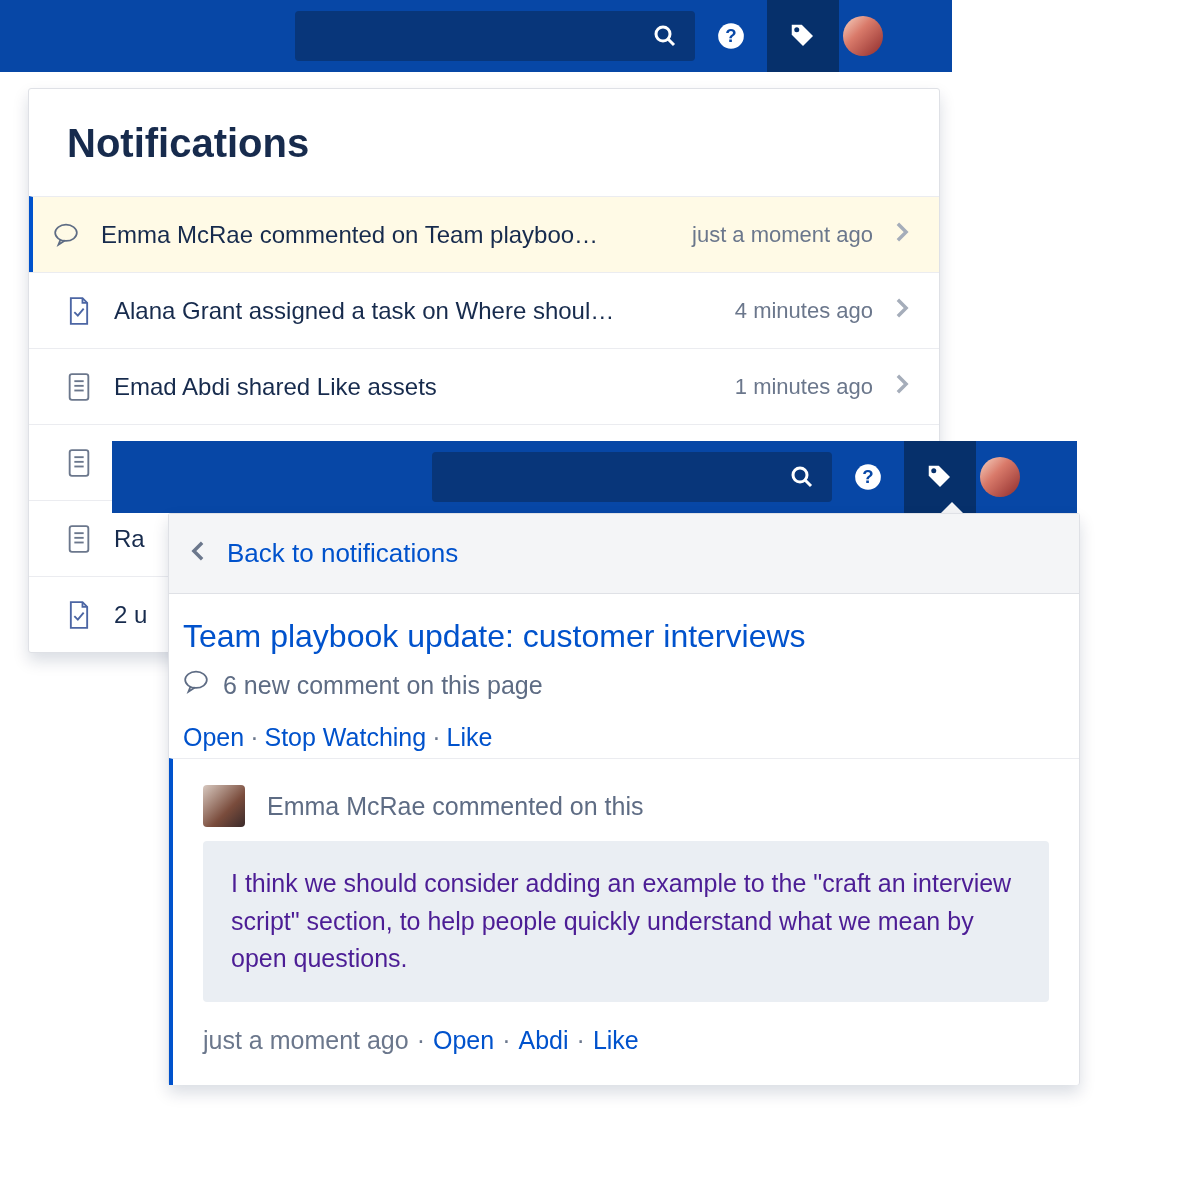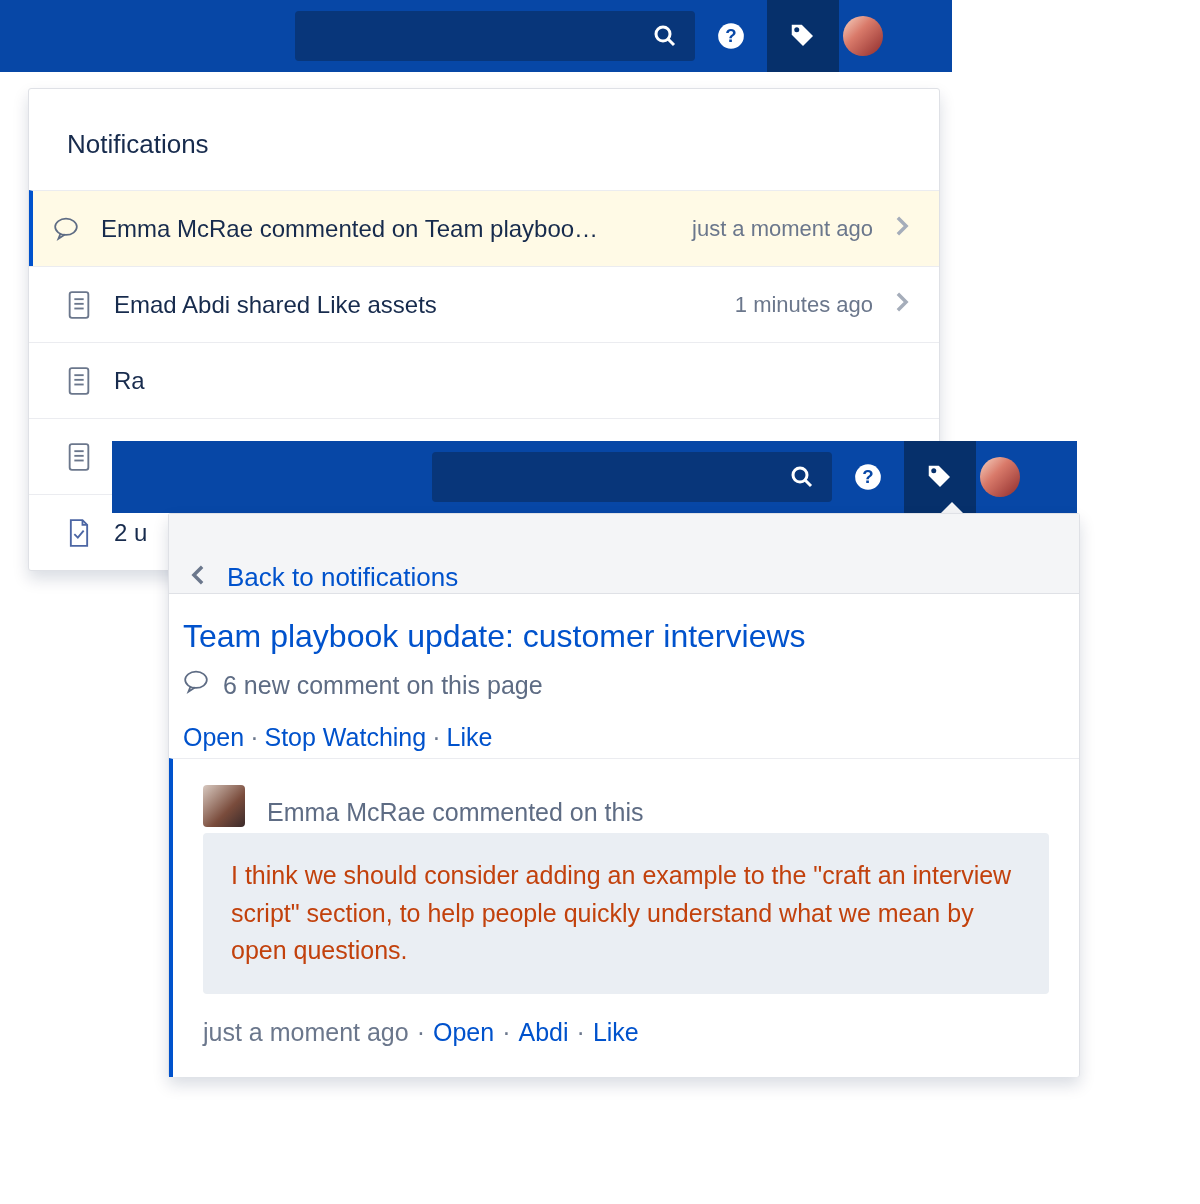--- a/index.html
+++ b/index.html
@@ -10,41 +10,41 @@
   .topbar2{top:441px;left:112px;width:965px}
   .search{background:#08367a;height:50px;border-radius:4px;display:flex;align-items:center;justify-content:flex-end;padding:0 18px}
   .search1{width:400px;margin-left:295px}
   .search2{width:400px;margin-left:320px}
   .hbtn{width:72px;height:72px;display:flex;align-items:center;justify-content:center;color:#fff}
   .hbtn.active{background:#06306b}
   .avatar{width:40px;height:40px;border-radius:50%;background:linear-gradient(135deg,#f7d5c4 0%,#d97a6a 40%,#8e2b2b 100%);margin-left:4px}
   .icon svg{display:block}
   .panel{position:absolute;background:#fff;border:1px solid #dfe1e6;box-shadow:0 8px 16px rgba(9,30,66,.15);border-radius:3px}
   .panel1{top:88px;left:28px;width:912px}
-  .panel1 h1{font-size:26px;font-weight:400;color:#172b4d;margin:40px 0 30px 38px}
+  .panel1 h1{font-size:40px;font-weight:700;color:#172b4d;margin:32px 0 30px 38px}
   .nrow{display:flex;align-items:center;height:76px;border-top:1px solid #ebecf0;padding:0 30px 0 35px;font-size:24px}
   .nrow.hi{background:#fffae6;border-left:4px solid #0052cc;padding-left:18px}
   .nrow .nicon{width:30px;display:flex;justify-content:center;color:#5e6c84;margin-right:20px}
   .ntext{flex:1;white-space:nowrap;overflow:hidden;text-overflow:ellipsis;color:#172b4d}
   .ntime{color:#6b778c;font-size:22px;margin-left:16px;white-space:nowrap}
   .chev{color:#a5adba;margin-left:22px}
   .panel2{top:513px;left:168px;width:912px;border-bottom:none}
-  .backbar{height:80px;background:#f4f5f7;border-bottom:1px solid #dfe1e6;display:flex;align-items:flex-end;padding-left:22px;font-size:26px;color:#0052cc}
+  .backbar{height:80px;background:#f4f5f7;border-bottom:1px solid #dfe1e6;display:flex;align-items:center;padding-left:22px;font-size:26px;color:#0052cc}
   .backbar .chevl{color:#6b778c;margin-right:22px}
   .detail{padding:24px 30px 6px 14px}
   .dtitle{font-size:32px;color:#0052cc;margin:0 0 14px 0;font-weight:400}
   .sub{display:flex;align-items:center;color:#5e6c84;font-size:25px;margin-bottom:22px}
   .sub .nicon{margin-right:14px;color:#5e6c84}
   .actions{font-size:25px;color:#0052cc;}
   .actions span.dot{color:#6b778c;margin:0 6px}
   .thread{border-top:1px solid #ebecf0;border-left:4px solid #0052cc;padding:26px 30px 30px 30px}
-  .trow1{display:flex;align-items:flex-end;margin-bottom:6px}
+  .trow1{display:flex;align-items:center;margin-bottom:14px}
   .sq{width:42px;height:42px;border-radius:4px;background:linear-gradient(135deg,#d8c9c0 0%,#7a4c3c 60%,#3a2a2a 100%);margin-right:22px}
   .who{color:#5e6c84;font-size:25px}
-  .quote{background:#eaeef3;border-radius:4px;padding:24px 28px;color:#c2410c;font-size:25px;line-height:1.5;margin-left:0}
+  .quote{background:#eaeef3;border-radius:4px;padding:24px 28px;color:#4c1d95;font-size:25px;line-height:1.5;margin-left:0}
   .meta{margin-top:24px;font-size:25px;color:#6b778c}
   .meta a{color:#0052cc}
   .meta .dot{margin:0 8px;color:#6b778c}
   .arrow{position:absolute;width:0;height:0;border-left:12px solid transparent;border-right:12px solid transparent;border-bottom:12px solid #fff}
   .arrow1{top:77px;left:800px}
   .arrow2{top:502px;left:940px;border-bottom-color:#f4f5f7}
 </style>
 </head>
 <body>
 
@@ -90,20 +90,34 @@
             <path d="M7 16l-2 5 6-4"></path>
           </svg>
       </span>
       <span class="ntext">Emma McRae commented on Team playboo…</span>
       <span class="ntime">just a moment ago</span>
       <span class="chev"><svg width="14" height="22" viewBox="0 0 10 16" fill="none" stroke="#a5adba" stroke-width="2.5">
             <path d="M2 2l6 6-6 6"></path>
           </svg></span>
     </div>
 
+    <div class="nrow">
+      <span class="nicon">
+        <svg width="24" height="28" viewBox="0 0 20 24" fill="none" stroke="#4c66a4" stroke-width="1.6">
+            <path d="M3 1h10l4 4v18H3z"></path>
+            <path d="M13 1v4h4"></path>
+            <path d="M6 13l3 3 5-6" stroke="#4c66a4"></path>
+          </svg>
+      </span>
+      <span class="ntext">Alana Grant assigned a task on Where shoul…</span>
+      <span class="ntime">4 minutes ago</span>
+      <span class="chev"><svg width="14" height="22" viewBox="0 0 10 16" fill="none" stroke="#a5adba" stroke-width="2.5">
+            <path d="M2 2l6 6-6 6"></path>
+          </svg></span>
+    </div>
 
     <div class="nrow">
       <span class="nicon">
         <svg width="24" height="28" viewBox="0 0 20 24" fill="none" stroke="#6b778c" stroke-width="1.6">
             <rect x="2" y="1" width="16" height="22" rx="2"></rect>
             <line x1="6" y1="7" x2="14" y2="7"></line>
             <line x1="6" y1="11" x2="14" y2="11"></line>
             <line x1="6" y1="15" x2="14" y2="15"></line>
           </svg>
       </span>

